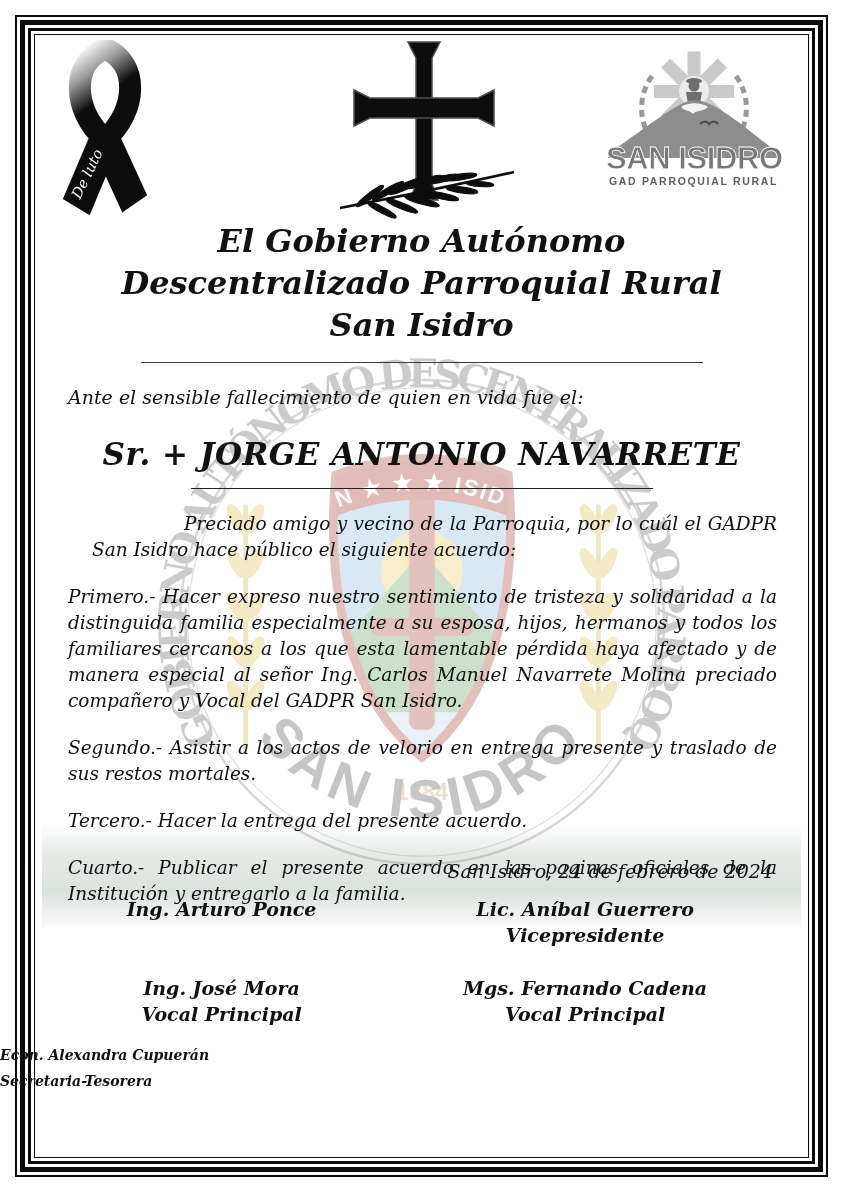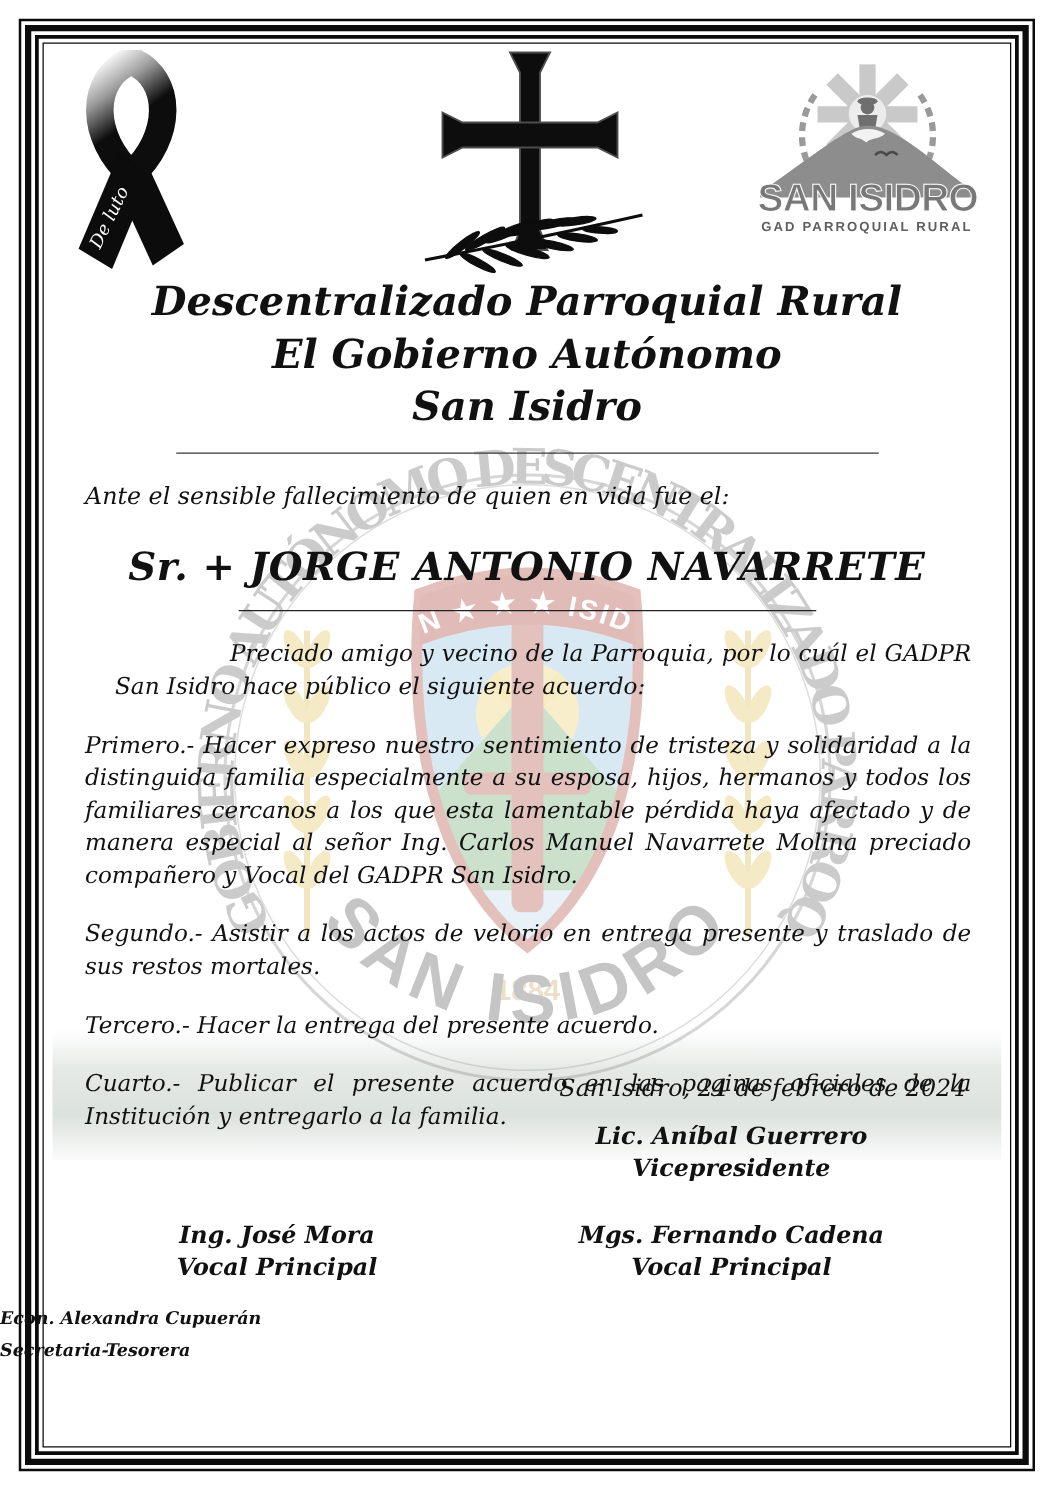--- a/index.html
+++ b/index.html
@@ -162,22 +162,22 @@
     <g>
       <path d="M20,104 C55,80 82,58 98,52 C104,50 112,50 119,53 C142,62 166,86 192,104 L192,108 L20,108 Z" fill="#8d8d8d"></path>
       <path d="M93,57 C100,52 113,52 120,57 C115,62 108,60 105,64 C101,60 96,61 93,57 Z" fill="#f2f2f2"></path>
       <path d="M112,74 q5,-5 9,0 q5,-5 9,0" fill="none" stroke="#4a4a4a" stroke-width="2"></path>
     </g>
     <text x="106" y="119" text-anchor="middle" textLength="176" font-family="Liberation Sans, sans-serif" font-size="31" font-weight="bold" fill="#787878" stroke="#ffffff" stroke-width="0.8" letter-spacing="-1">SAN ISIDRO</text>
     <text x="106" y="135" text-anchor="middle" textLength="170" font-family="Liberation Sans, sans-serif" font-size="10.5" font-weight="bold" fill="#5f5f5f" letter-spacing="2.6">GAD PARROQUIAL RURAL</text>
   </svg>
 
   <div class="tx doc-title">
+    <div>El Gobierno Autónomo</div>
     <div>Descentralizado Parroquial Rural</div>
-    <div>El Gobierno Autónomo</div>
     <div>San Isidro</div>
   </div>
   <div class="title-divider"></div>
 
   <div class="tx intro">Ante el sensible fallecimiento de quien en vida fue el:</div>
 
   <div class="tx deceased">Sr. + JORGE ANTONIO NAVARRETE</div>
   <div class="name-divider"></div>
 
   <div class="tx bodytext">
@@ -185,20 +185,21 @@
     <p>Primero.- Hacer expreso nuestro sentimiento de tristeza y solidaridad a la distinguida familia especialmente a su esposa, hijos, hermanos y todos los familiares cercanos a los que esta lamentable pérdida haya afectado y de manera especial al señor Ing. Carlos Manuel Navarrete Molina preciado compañero y Vocal del GADPR San Isidro.</p>
     <p>Segundo.- Asistir a los actos de velorio en entrega presente y traslado de sus restos mortales.</p>
     <p>Tercero.- Hacer la entrega del presente acuerdo.</p>
     <p>Cuarto.- Publicar el presente acuerdo en las paginas oficiales de la Institución y entregarlo a la familia.</p>
   </div>
 
   <div class="tx dateline">San Isidro, 24 de febrero de 2024</div>
 
   <div class="sig-grid">
     <div class="sig">
+      <div>Ing. Arturo Ponce</div>
     </div>
     <div class="sig">
       <div>Lic. Aníbal Guerrero</div>
       <div class="role">Vicepresidente</div>
     </div>
     <div class="sig">
       <div>Ing. José Mora</div>
       <div class="role">Vocal Principal</div>
     </div>
     <div class="sig">

